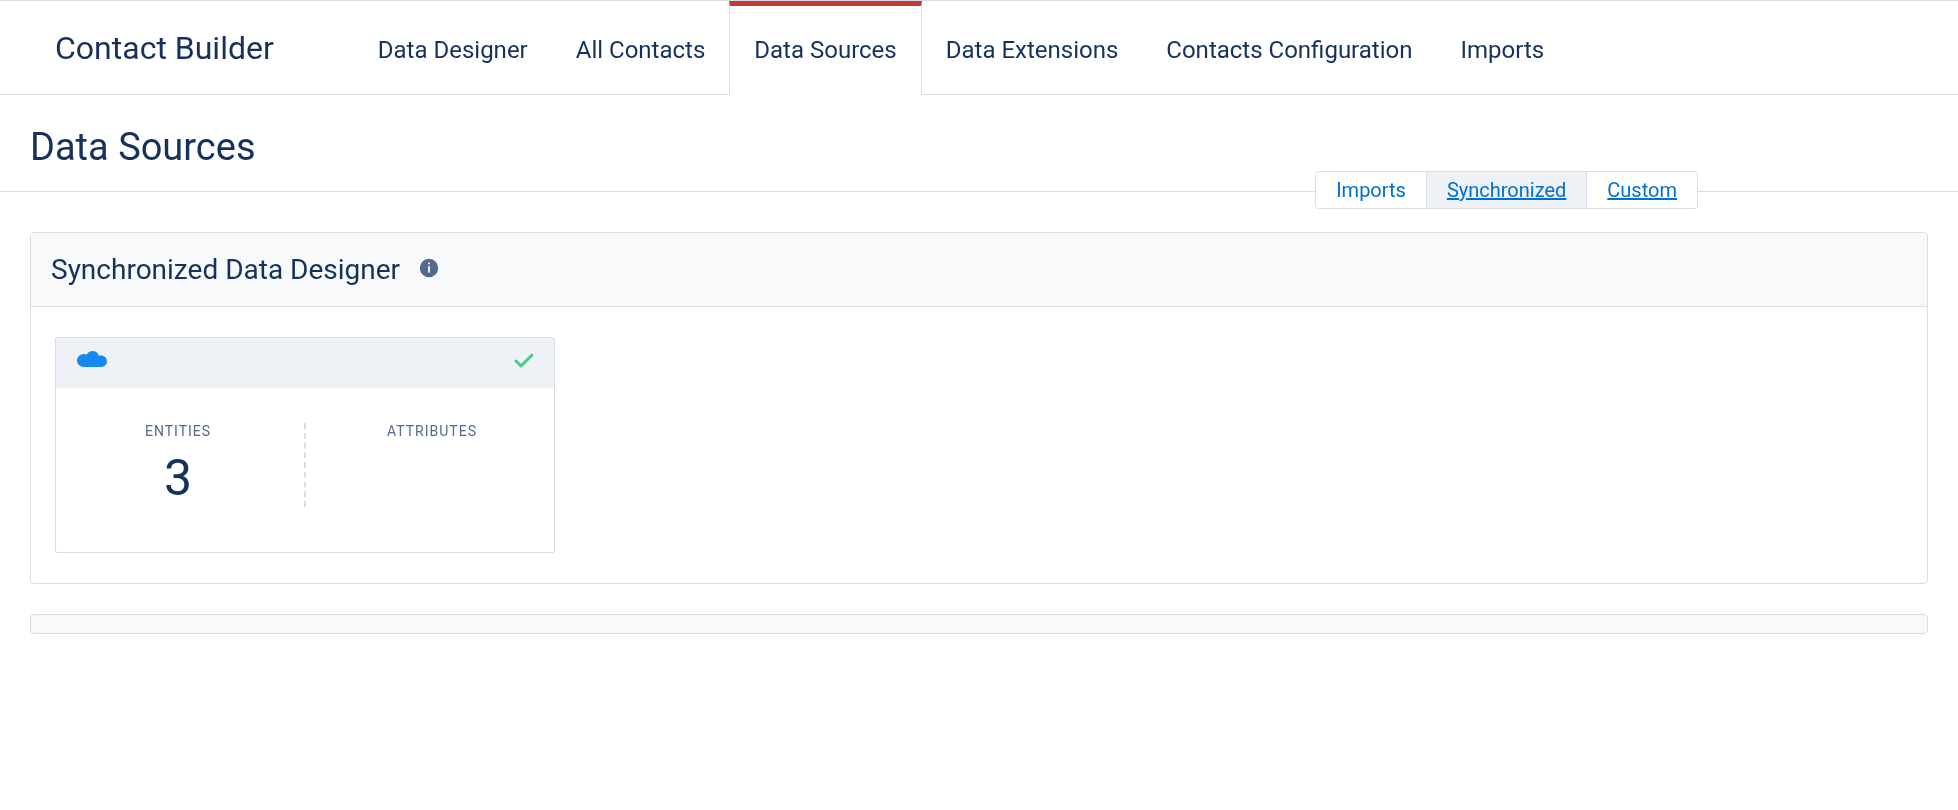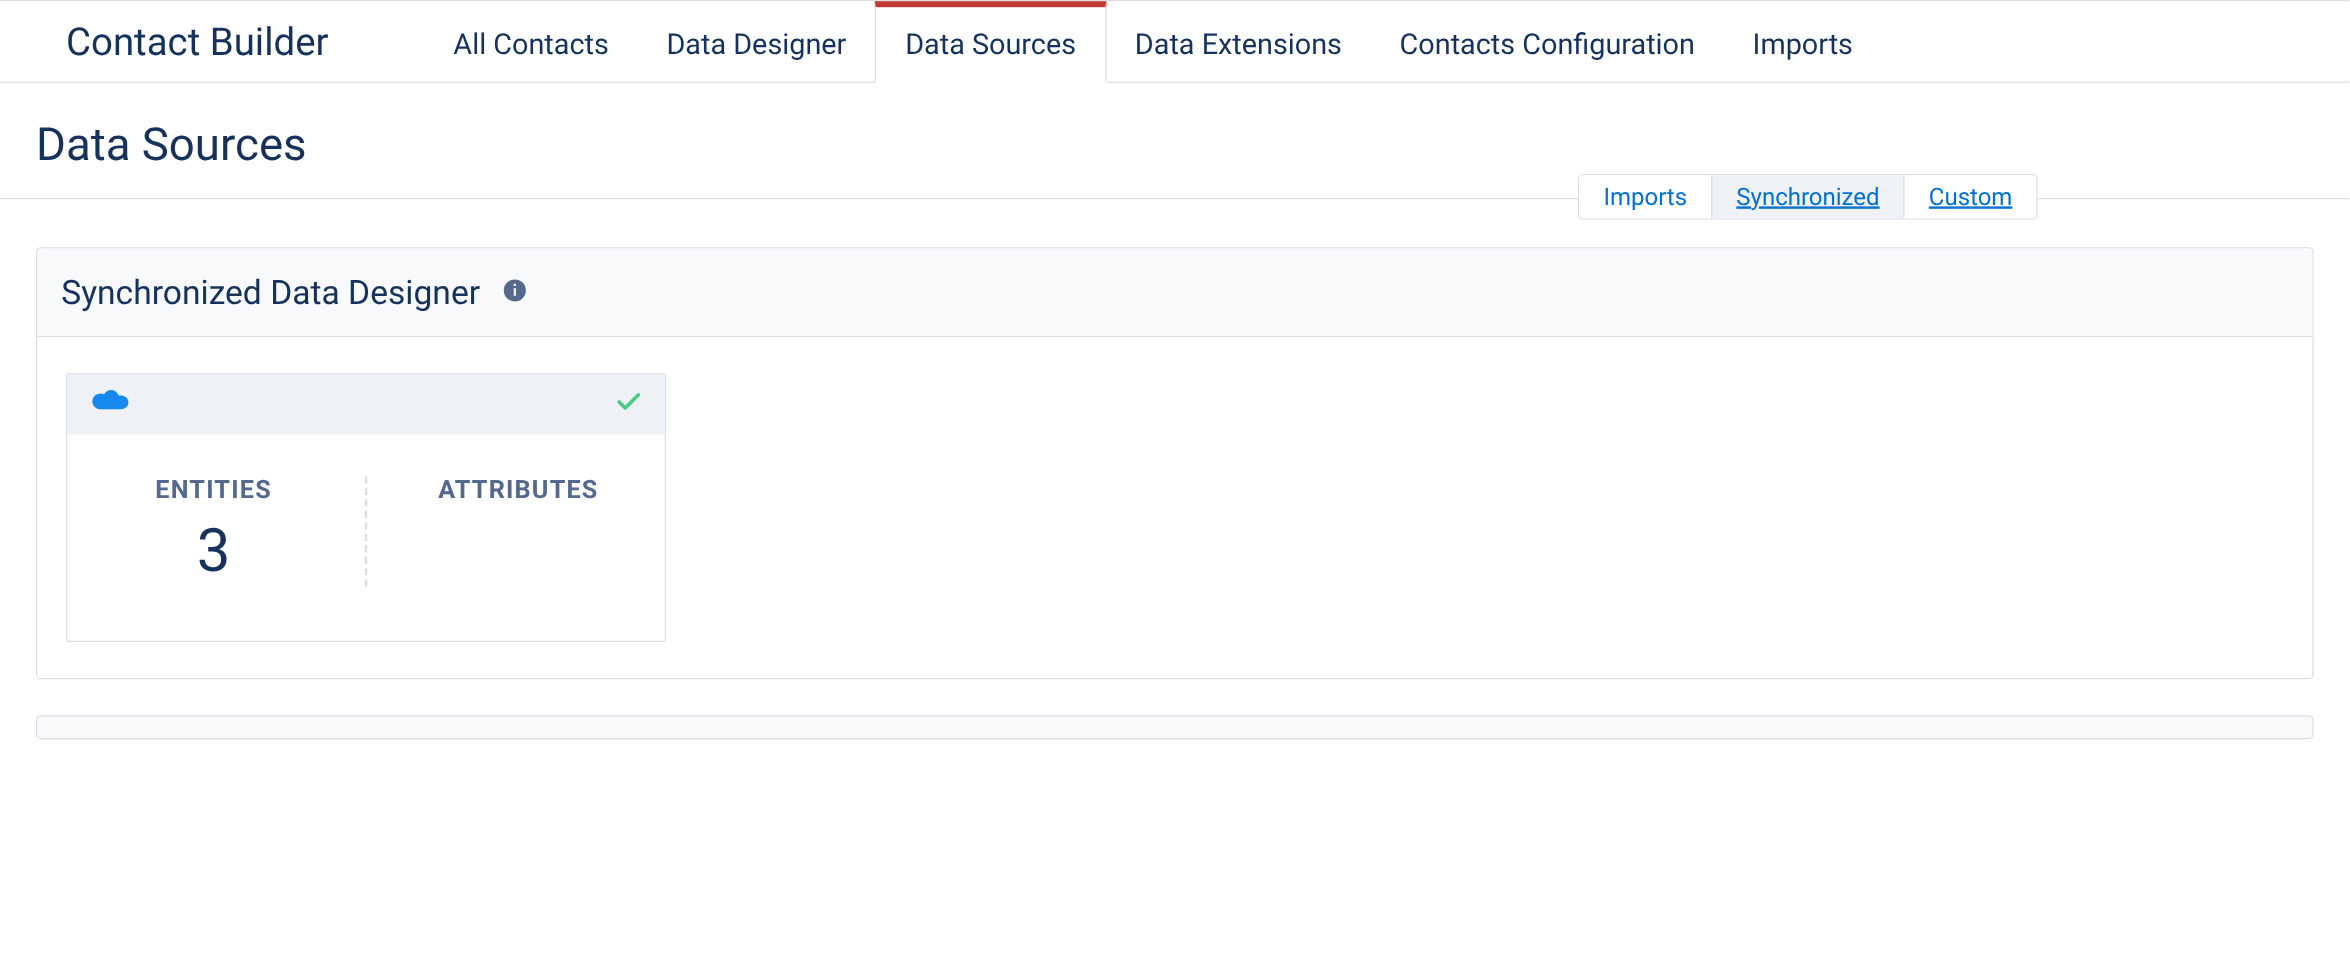--- a/index.html
+++ b/index.html
@@ -7,21 +7,21 @@
     font-family: -apple-system, BlinkMacSystemFont, "Segoe UI", Roboto, "Helvetica Neue", Arial, sans-serif;
     background: #ffffff;
     color: #16325c;
     width: 1958px;
   }
   .topbar {
     display: flex;
     align-items: center;
     border-top: 1px solid #d8dde6;
     border-bottom: 1px solid #d8dde6;
-    height: 69px;
+    height: 95px;
     padding-left: 20px;
   }
   .app-title {
     font-size: 32px;
     font-weight: 400;
     color: #16325c;
     margin-left: 35px;
     margin-right: 80px;
   }
   .nav-tabs {
@@ -143,22 +143,22 @@
   .source-card-body {
     display: flex;
     align-items: stretch;
     padding: 35px 0 45px 0;
   }
   .stat {
     flex: 1;
     text-align: center;
   }
   .stat-label {
-    font-size: 21px;
-    font-weight: 700;
+    font-size: 14px;
+    font-weight: 400;
     color: #54698d;
     letter-spacing: 1px;
     margin-bottom: 10px;
   }
   .stat-value {
     font-size: 50px;
     font-weight: 400;
     color: #16325c;
   }
   .stat-divider {
@@ -174,24 +174,24 @@
     background: #f7f9fb;
   }
 </style>
 </head>
 <body>
 
 <div class="topbar">
   <div class="app-title">Contact Builder</div>
   <div class="nav-tabs">
     <div class="nav-tab">
+        <span>Data Designer</span>
+      </div>
+    <div class="nav-tab">
         <span>All Contacts</span>
-      </div>
-    <div class="nav-tab">
-        <span>Data Designer</span>
       </div>
     <div class="nav-tab active">
         <span>Data Sources</span>
       </div>
     <div class="nav-tab">
         <span>Data Extensions</span>
       </div>
     <div class="nav-tab">
         <span>Contacts Configuration</span>
       </div>

